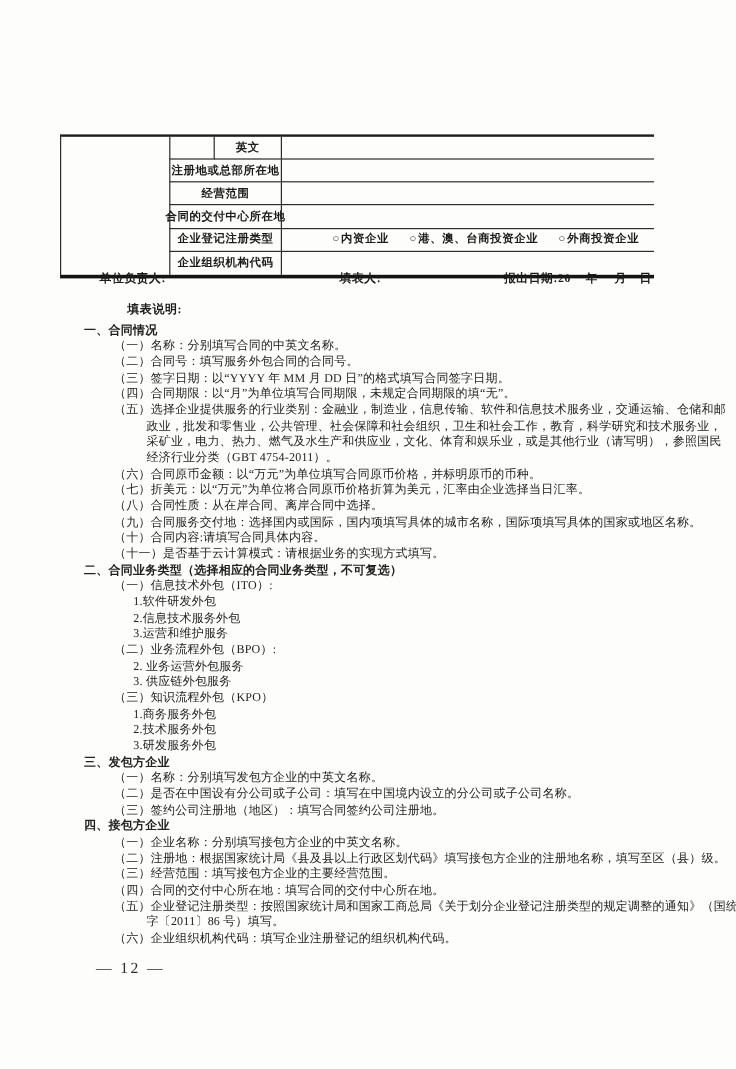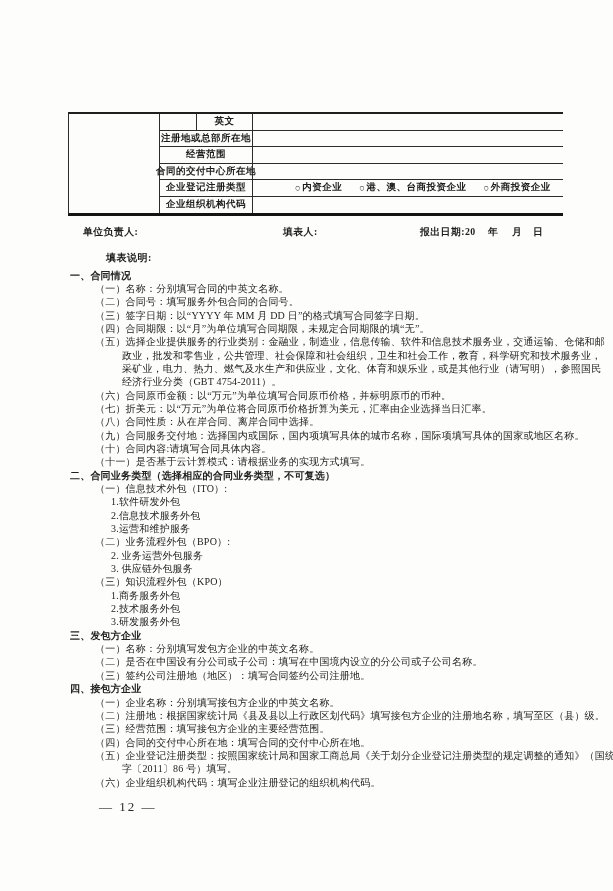--- a/index.html
+++ b/index.html
@@ -10,21 +10,21 @@
     color:#1c1c1c;
     position:relative;
     overflow:hidden;
   }
   .page{
     position:absolute;inset:0;
     background:#fdfdfb;
   }
   
   .form-table{
-    position:absolute;left:68px;top:112px;width:495px;height:104px;
+    position:absolute;left:50px;top:112px;width:495px;height:120px;
     border-top:2px solid #1f1f1f;
     border-bottom:3px solid #141414;
     border-left:1.5px solid #2c2c2c;
     display:grid;
     grid-template-columns:90px 37px 56px 1fr;
     grid-template-rows:repeat(6,1fr);
     box-sizing:border-box;
   }
   .cell{
     display:flex;align-items:center;justify-content:center;
@@ -62,21 +62,20 @@
   .note-line.b{font-weight:700;}
   .i0{padding-left:0;}
   .i1{padding-left:25px;}
   .i2{padding-left:52px;}
   .i3{padding-left:41px;}
   
   .footer{
     position:absolute;left:80px;top:799px;
     font-size:13px;letter-spacing:2px;color:#2a2a2a;
     font-family:"Liberation Serif","DejaVu Serif",serif;
-    margin-left:19px;
   }
 </style>
 </head>
 <body>
 
 <div class="page">
 
   <div class="form-table">
     <div class="cell c-left"></div>
 

